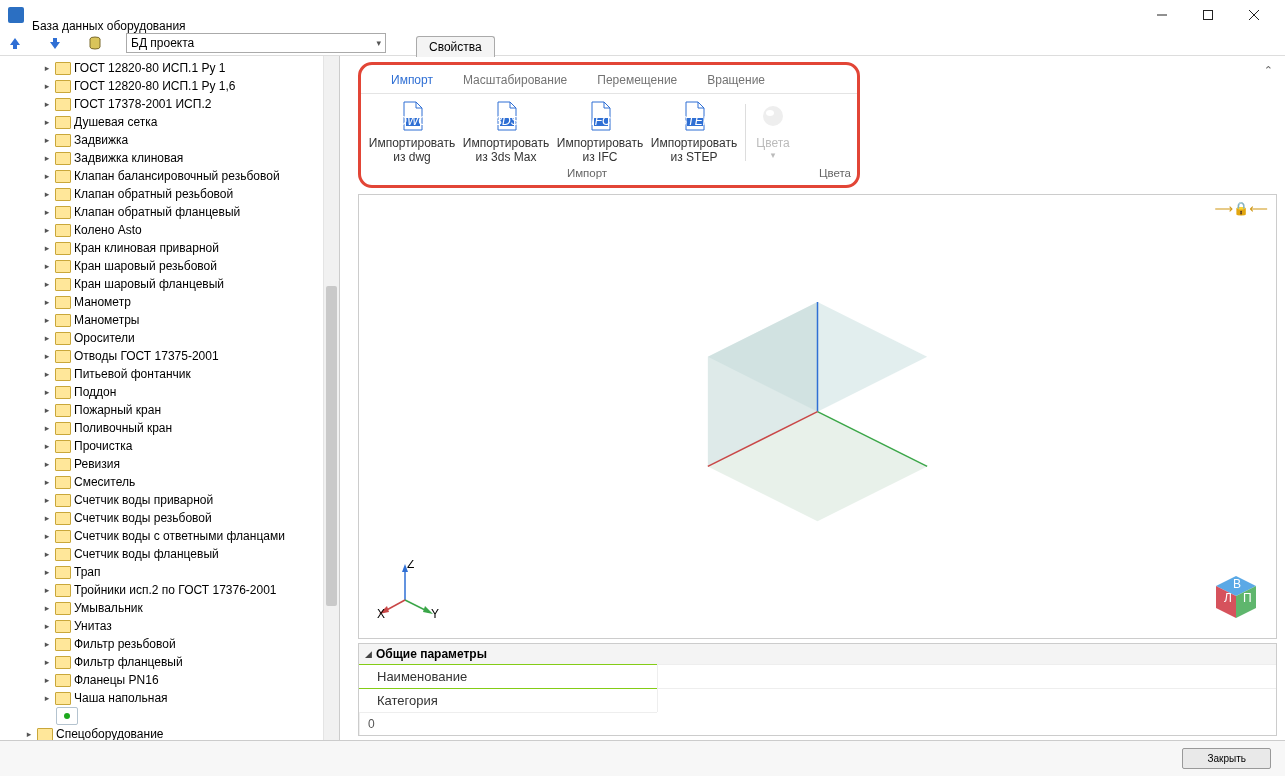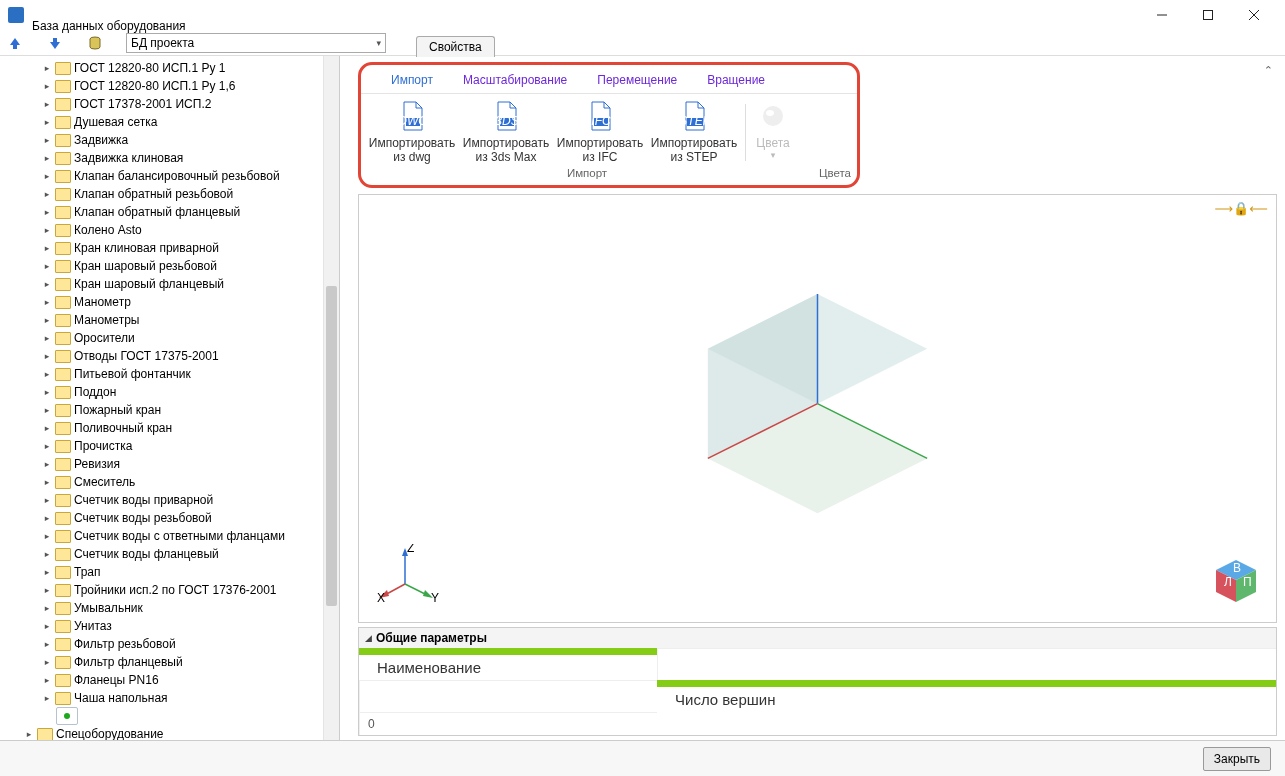--- a/index.html
+++ b/index.html
@@ -32,45 +32,45 @@
 .tree-item.green-dot .dot { width: 22px; height: 18px; background: #fff; border: 1px solid #b4c3cf; border-radius: 2px; display:flex; align-items:center; justify-content:center;}
 .tree-item.green-dot .dot::after { content:''; width:6px; height:6px; background:#1da81d; border-radius:50%; }
 .tree-vscroll { position: absolute; right: 0; top: 0; bottom: 0; width: 16px; background: #f1f1f1; border-left: 1px solid #e4e4e4; }
 .tree-vscroll .thumb { position: absolute; left: 2px; right: 2px; top: 230px; height: 320px; background: #c9c9c9; border-radius: 2px; }
 
 .right-panel { flex: 1; display: flex; flex-direction: column; min-width: 0; margin-left: 10px; }
 
 .ribbon-wrap { padding: 6px 8px 2px 8px; position: relative; }
 .ribbon { border: 3px solid #e24536; border-radius: 14px; padding: 0 0 4px 0; background: #fff; position: relative; width: 502px; }
 .ribbon-tabs { display: flex; gap: 18px; padding: 6px 24px 4px 24px; border-bottom: 1px solid #e4e4e4; }
-.ribbon-tab { font-size: 12px; padding: 2px 6px; color: #6d28d9; }
+.ribbon-tab { font-size: 12px; padding: 2px 6px; color: #737373; }
 .ribbon-tab.active { color: #2f6fd4; }
 .ribbon-body { display: flex; align-items: flex-start; padding: 6px 6px 0 6px; gap: 4px; }
 .ribbon-btn { display: flex; flex-direction: column; align-items: center; width: 90px; text-align: center; font-size: 11.5px; color: #333; line-height: 1.2; }
 .ribbon-btn .icon { width: 32px; height: 32px; margin-bottom: 4px; display:flex; align-items:center;justify-content:center;font-style:italic; }
 .ribbon-group-label { text-align: center; font-size: 11.5px; color: #666; padding: 2px 0 2px 0; }
 .ribbon-sep { width: 1px; background: #ddd; align-self: stretch; margin: 4px 2px; }
 .ribbon-disabled { color: #bbb; }
 .ribbon-collapse { position: absolute; right: 12px; top: 8px; color: #666; font-size: 11px; }
 
 .viewport { flex: 1; position: relative; border: 1px solid #ccc; margin: 4px 8px 4px 8px; background: #fff; overflow: hidden; min-height: 300px; }
 .lock-badge { position: absolute; right: 8px; top: 6px; font-size: 13px; color: #d19a1c; }
 .axis-gizmo { position: absolute; left: 18px; bottom: 14px; }
 .view-cube { position: absolute; right: 14px; bottom: 14px; }
 
 .props-panel { border: 1px solid #ccc; margin: 0 8px 4px 8px; }
 .props-header { display: flex; align-items: center; gap: 4px; padding: 3px 6px; background: #f4f4f4; font-size: 12px; }
 .props-header .tri { font-size: 9px; color: #444; }
 .props-grid { display: grid; grid-template-columns: 298px 1fr; }
-.props-label { padding: 4px 8px 4px 18px; border-top: 7px solid #84cc16; color: #333; font-size: 15px; }
+.props-label { padding: 4px 8px 4px 18px; border-top: 1px solid #84cc16; color: #333; font-size: 13px; }
 .props-value { padding: 4px 8px; border-top: 1px solid #eee; border-left: 1px solid #eee; color: #555; font-size: 12px; display:flex; justify-content: space-between; align-items:center;}
 .props-value.dropdown::after { content: '▾'; font-size: 9px; color: #555; }
 
 .footer { height: 36px; border-top: 1px solid #ccc; display: flex; align-items: center; justify-content: flex-end; padding: 0 14px; background: #f7f7f7; }
-.close-btn { padding: 4px 10px; border: 1px solid #999; background:#e9e9e9; border-radius: 2px; font-size: 12px; }
+.close-btn { padding: 4px 24px; border: 1px solid #999; background:#e9e9e9; border-radius: 2px; font-size: 10px; }
 
 svg { display: block; }
 </style>
 </head>
 <body>
 
 <div class="titlebar">
   <div class="app-icon"></div>
   <div class="title">База данных оборудования</div>
   <div class="win-controls">
@@ -436,24 +436,24 @@
     <div class="props-panel">
       <div class="props-header">
         <span class="tri">◢</span>
         <b>Общие параметры</b>
       </div>
       <div class="props-grid" id="props-grid">
           <div class="props-label">Наименование</div>
           <div class="props-value">
             <span></span>
           </div>
+          <div class="props-label">Категория</div>
           <div class="props-value">
             <span></span>
           </div>
-          <div class="props-label">Число вершин</div>
           <div class="props-value">
             <span>0</span>
           </div>
         </div>
     </div>
 
   </div>
 </div>
 
 <div class="footer">

